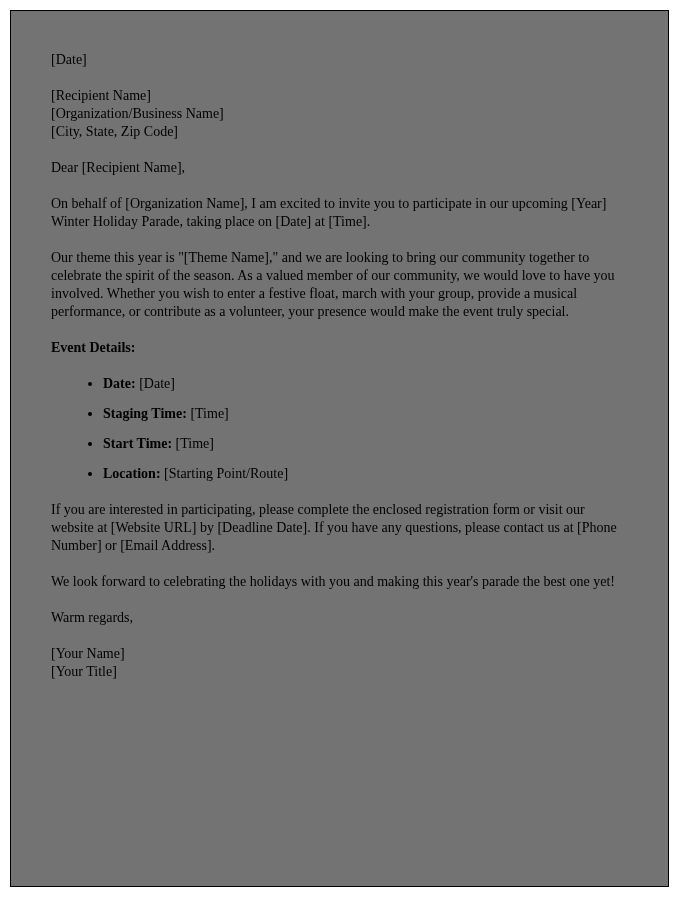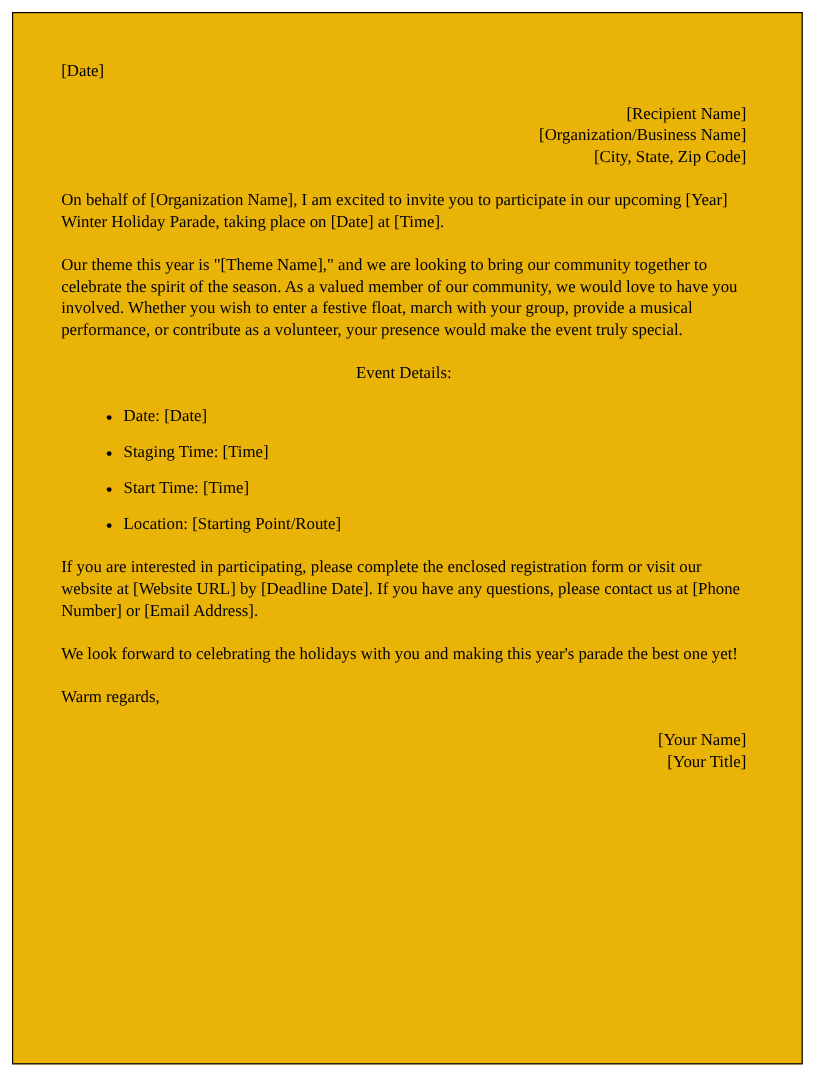--- a/index.html
+++ b/index.html
@@ -10,37 +10,35 @@
     height: 900px;
     font-family: "Liberation Serif", "DejaVu Serif", serif;
   }
   .page {
     position: absolute;
     left: 10px;
     top: 10px;
     width: 659px;
     height: 877px;
     border: 1px solid #000000;
-    background: #eab308;
+    background: #737373;
     box-sizing: border-box;
     padding: 40px 46px 40px 40px;
     color: #000000;
     font-size: 14px;
     line-height: 18px;
   }
   .para {
     margin: 0 0 18px 0;
   }
   .line {
     margin: 0;
-    text-align: right;
   }
   .bold {
-    font-weight: normal;
-    text-align: center;
+    font-weight: bold;
   }
   ul.details-list {
     margin: 0 0 18px 0;
     padding: 0 0 0 40px;
     list-style-type: disc;
   }
   ul.details-list li {
     margin: 12px;
   }
 </style>
@@ -50,20 +48,21 @@
 <div class="page">
 
   <p class="para">[Date]</p>
 
   <div class="para">
     <div class="line">[Recipient Name]</div>
     <div class="line">[Organization/Business Name]</div>
     <div class="line">[City, State, Zip Code]</div>
   </div>
 
+  <p class="para">Dear [Recipient Name],</p>
 
   <p class="para">On behalf of [Organization Name], I am excited to invite you to participate in our upcoming [Year] Winter Holiday Parade, taking place on [Date] at [Time].</p>
 
   <p class="para">Our theme this year is "[Theme Name]," and we are looking to bring our community together to celebrate the spirit of the season. As a valued member of our community, we would love to have you involved. Whether you wish to enter a festive float, march with your group, provide a musical performance, or contribute as a volunteer, your presence would make the event truly special.</p>
 
   <p class="para bold">Event Details:</p>
 
   <ul class="details-list">
     <li><span class="bold">Date:</span><span> [Date]</span></li>
     <li><span class="bold">Staging Time:</span><span> [Time]</span></li>

